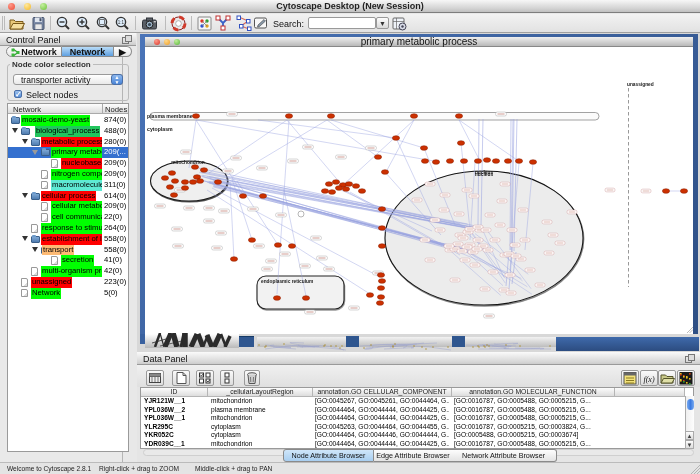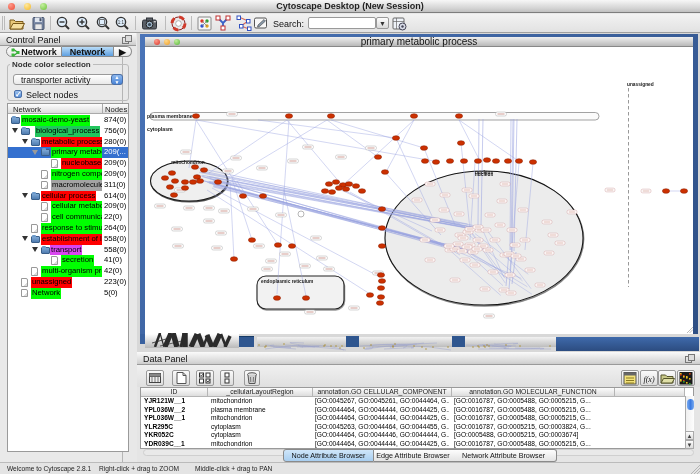--- a/index.html
+++ b/index.html
@@ -176,21 +176,21 @@
       </div>
       <div class="trow" style="top:11.0px;">
         <span class="folder" style="left:3px"></span>
         <span class="tlabel" style="position:absolute;left:13px;max-width:81px;background:#00ff00">mosaic-demo-yeast</span>
         <span class="tcount" style="">874(0)</span>
       </div>
       <div class="trow" style="top:21.8px;">
         <span class="arrow" style="left:4px;border-top-color:#333"></span>
         <span class="folder" style="left:13px"></span>
         <span class="tlabel" style="position:absolute;left:27px;max-width:71px;background:#22c55e">biological_process</span>
-        <span class="tcount" style="">756(0)</span>
+        <span class="tcount" style="">488(0)</span>
       </div>
       <div class="trow" style="top:32.6px;">
         <span class="arrow" style="left:14px;border-top-color:#333"></span>
         <span class="folder" style="left:23px"></span>
         <span class="tlabel" style="position:absolute;left:33px;max-width:61px;background:#ff0000">metabolic process</span>
         <span class="tcount" style="">280(0)</span>
       </div>
       <div class="trow" style="top:43.4px;background:#3470cf;">
         <span class="arrow" style="left:24px;border-top-color:#9a9a9a"></span>
         <span class="folder" style="left:33px"></span>
@@ -202,21 +202,21 @@
         <span class="tlabel" style="position:absolute;left:53px;max-width:41px;background:#ff0000">nucleobase-</span>
         <span class="tcount" style="">209(0)</span>
       </div>
       <div class="trow" style="top:65.0px;">
         <span class="file" style="left:33px"></span>
         <span class="tlabel" style="position:absolute;left:43px;max-width:51px;background:#00ff00">nitrogen compo</span>
         <span class="tcount" style="">209(0)</span>
       </div>
       <div class="trow" style="top:75.8px;">
         <span class="file" style="left:33px"></span>
-        <span class="tlabel" style="position:absolute;left:43px;max-width:51px;background:#a3a3a3">macromolecule</span>
+        <span class="tlabel" style="position:absolute;left:43px;max-width:51px;background:#5eead4">macromolecule</span>
         <span class="tcount" style="">311(0)</span>
       </div>
       <div class="trow" style="top:86.6px;">
         <span class="arrow" style="left:14px;border-top-color:#333"></span>
         <span class="folder" style="left:23px"></span>
         <span class="tlabel" style="position:absolute;left:33px;max-width:61px;background:#ff0000">cellular process</span>
         <span class="tcount" style="">614(0)</span>
       </div>
       <div class="trow" style="top:97.4px;">
         <span class="file" style="left:33px"></span>
@@ -235,21 +235,21 @@
       </div>
       <div class="trow" style="top:129.8px;">
         <span class="arrow" style="left:14px;border-top-color:#333"></span>
         <span class="folder" style="left:23px"></span>
         <span class="tlabel" style="position:absolute;left:33px;max-width:61px;background:#ff0000">establishment of lo</span>
         <span class="tcount" style="">558(0)</span>
       </div>
       <div class="trow" style="top:140.6px;">
         <span class="arrow" style="left:24px;border-top-color:#333"></span>
         <span class="folder" style="left:33px"></span>
-        <span class="tlabel" style="position:absolute;left:42px;max-width:51px;background:#d946ef">transport</span>
+        <span class="tlabel" style="position:absolute;left:34px;max-width:51px;background:#fdba74">transport</span>
         <span class="tcount" style="">558(0)</span>
       </div>
       <div class="trow" style="top:151.4px;">
         <span class="file" style="left:43px"></span>
         <span class="tlabel" style="position:absolute;left:53px;max-width:41px;background:#00ff00">secretion</span>
         <span class="tcount" style="">41(0)</span>
       </div>
       <div class="trow" style="top:162.2px;">
         <span class="file" style="left:23px"></span>
         <span class="tlabel" style="position:absolute;left:33px;max-width:61px;background:#00ff00">multi-organism pro</span>

